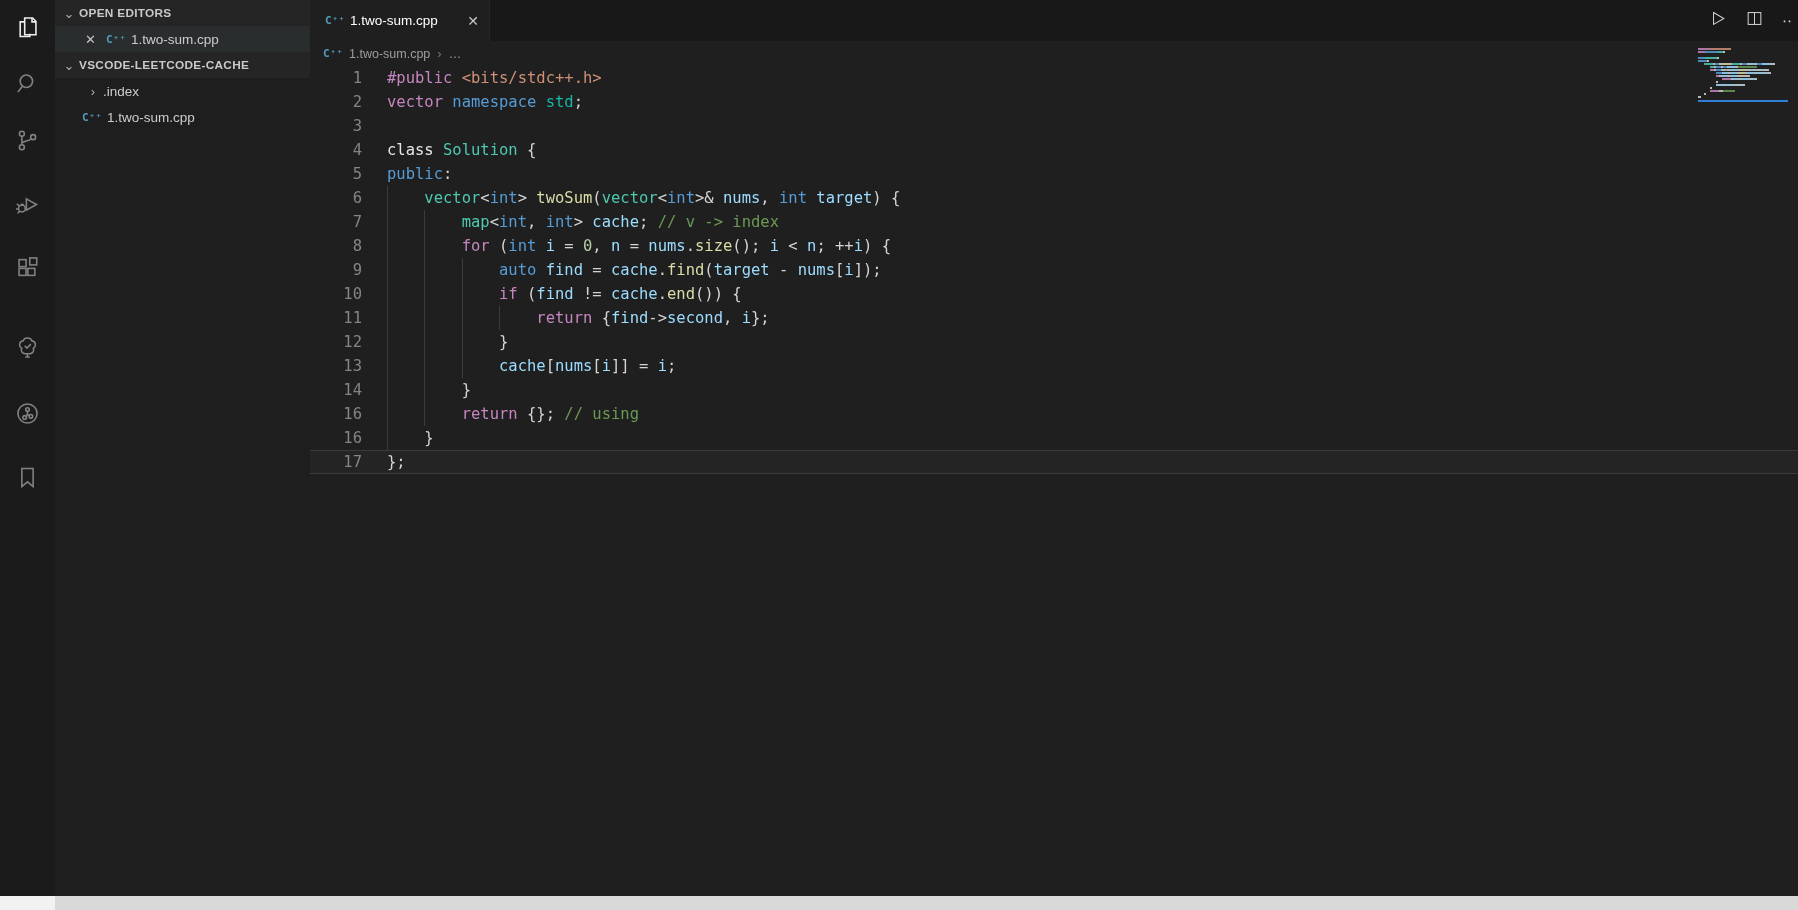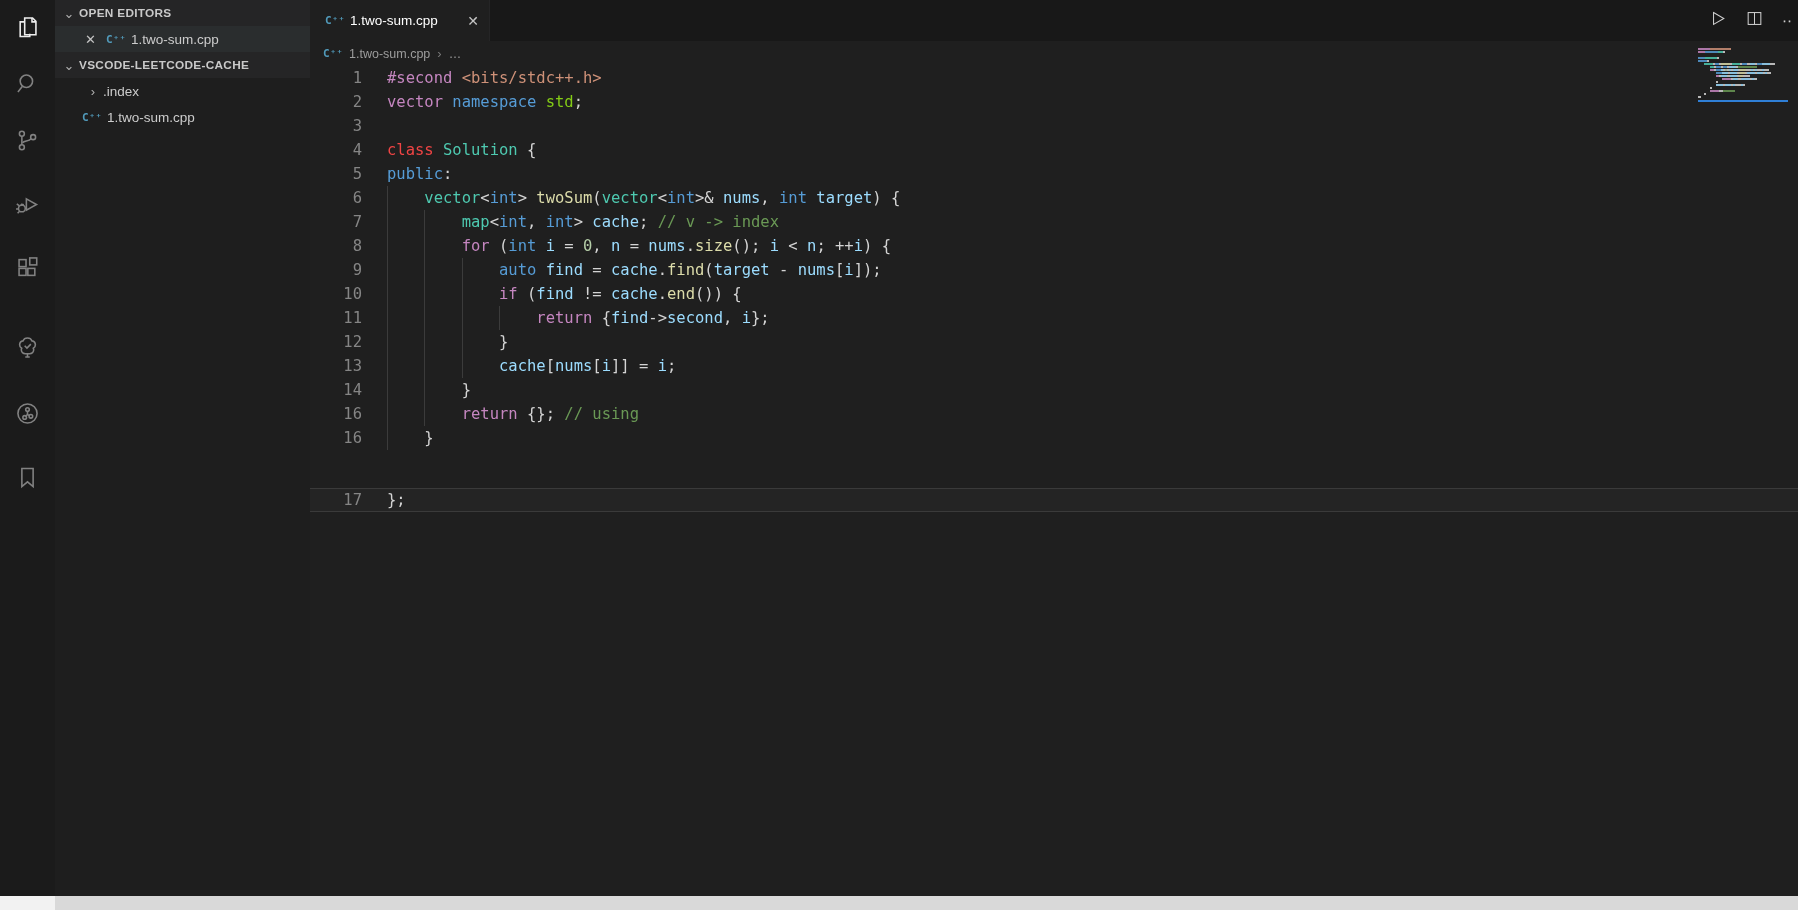--- a/index.html
+++ b/index.html
@@ -45,21 +45,21 @@
 
   .editor-pane { position:relative; flex:1; background:#1f1f1f; overflow:hidden; }
   .breadcrumb { height:25px; display:flex; align-items:center; padding-left:14px;
                 font-size:12.5px; color:#9d9d9d; gap:7px; }
   .bc-sep { color:#7a7a7a; font-size:13px; }
 
   .code-area { position:relative; font-family:"DejaVu Sans Mono","Liberation Mono",monospace;
                font-size:15.5px; line-height:24px; }
   .code-line { display:flex; height:24px; white-space:pre; }
   .code-line.current { background:rgba(255,255,255,0.025);
-       box-shadow: inset 0 1px 0 #3a3a3a, inset 0 -1px 0 #3a3a3a; margin-top: 38px; }
+       box-shadow: inset 0 1px 0 #3a3a3a, inset 0 -1px 0 #3a3a3a; }
   .gutter { width:52px; flex:none; text-align:right; padding-right:0; color:#858585; }
   .line-content { position:relative; margin-left:25px; color:#d4d4d4; }
   .indent-guide { position:absolute; top:0; bottom:0; width:1px; background:#3b3b3b; }
 
   
   .minimap { position:absolute; top:7px; right:10px; width:90px; cursor:pointer; }
   .mini-line { height:2px; margin-bottom:1px; white-space:nowrap; }
   .mini-line i { display:inline-block; height:2px; vertical-align:top; }
   .mini-current { height:2px; margin-top:2px; background:#2f7fd6; width:100%; }
 
@@ -182,24 +182,24 @@
     <div class="editor-pane">
       <div class="breadcrumb">
         <span class="cpp-badge" style="margin:0">C⁺⁺</span>
         <span>1.two-sum.cpp</span>
         <span class="bc-sep">›</span>
         <span>…</span>
       </div>
 
       <div class="code-area">
         <div>
-            <div class="code-line"><div class="gutter">1</div><div class="line-content"><span></span><span style="color: rgb(197, 134, 192);">#second </span><span style="color: rgb(206, 145, 120);">&lt;bits/stdc++.h&gt;</span></div></div>
-            <div class="code-line"><div class="gutter">2</div><div class="line-content"><span></span><span style="color: rgb(197, 134, 192);">vector </span><span style="color: rgb(86, 156, 214);">namespace </span><span style="color: #84cc16;">std</span><span style="color: rgb(212, 212, 212);">;</span></div></div>
+            <div class="code-line"><div class="gutter">1</div><div class="line-content"><span></span><span style="color: rgb(197, 134, 192);">#public </span><span style="color: rgb(206, 145, 120);">&lt;bits/stdc++.h&gt;</span></div></div>
+            <div class="code-line"><div class="gutter">2</div><div class="line-content"><span></span><span style="color: rgb(197, 134, 192);">vector </span><span style="color: rgb(86, 156, 214);">namespace </span><span style="color: #14b8a6;">std</span><span style="color: rgb(212, 212, 212);">;</span></div></div>
             <div class="code-line"><div class="gutter">3</div><div class="line-content"><span></span></div></div>
-            <div class="code-line"><div class="gutter">4</div><div class="line-content"><span></span><span style="color: #ef4444;">class </span><span style="color: rgb(78, 201, 176);">Solution</span><span style="color: rgb(212, 212, 212);"> {</span></div></div>
+            <div class="code-line"><div class="gutter">4</div><div class="line-content"><span></span><span style="color: #e5e5e5;">class </span><span style="color: rgb(78, 201, 176);">Solution</span><span style="color: rgb(212, 212, 212);"> {</span></div></div>
             <div class="code-line"><div class="gutter">5</div><div class="line-content"><span></span><span style="color: rgb(86, 156, 214);">public</span><span style="color: rgb(212, 212, 212);">:</span></div></div>
             <div class="code-line"><div class="gutter">6</div><div class="line-content"><span class="indent-guide" style="left: 0ch;"></span><span>    </span><span style="color: rgb(78, 201, 176);">vector</span><span style="color: rgb(212, 212, 212);">&lt;</span><span style="color: rgb(86, 156, 214);">int</span><span style="color: rgb(212, 212, 212);">&gt; </span><span style="color: rgb(220, 220, 170);">twoSum</span><span style="color: rgb(212, 212, 212);">(</span><span style="color: rgb(78, 201, 176);">vector</span><span style="color: rgb(212, 212, 212);">&lt;</span><span style="color: rgb(86, 156, 214);">int</span><span style="color: rgb(212, 212, 212);">&gt;&amp; </span><span style="color: rgb(156, 220, 254);">nums</span><span style="color: rgb(212, 212, 212);">, </span><span style="color: rgb(86, 156, 214);">int </span><span style="color: rgb(156, 220, 254);">target</span><span style="color: rgb(212, 212, 212);">) {</span></div></div>
             <div class="code-line"><div class="gutter">7</div><div class="line-content"><span class="indent-guide" style="left: 0ch;"></span><span class="indent-guide" style="left: 4ch;"></span><span>        </span><span style="color: rgb(78, 201, 176);">map</span><span style="color: rgb(212, 212, 212);">&lt;</span><span style="color: rgb(86, 156, 214);">int</span><span style="color: rgb(212, 212, 212);">, </span><span style="color: rgb(86, 156, 214);">int</span><span style="color: rgb(212, 212, 212);">&gt; </span><span style="color: rgb(156, 220, 254);">cache</span><span style="color: rgb(212, 212, 212);">; </span><span style="color: rgb(106, 153, 85);">// v -&gt; index</span></div></div>
             <div class="code-line"><div class="gutter">8</div><div class="line-content"><span class="indent-guide" style="left: 0ch;"></span><span class="indent-guide" style="left: 4ch;"></span><span>        </span><span style="color: rgb(197, 134, 192);">for</span><span style="color: rgb(212, 212, 212);"> (</span><span style="color: rgb(86, 156, 214);">int </span><span style="color: rgb(156, 220, 254);">i</span><span style="color: rgb(212, 212, 212);"> = </span><span style="color: rgb(181, 206, 168);">0</span><span style="color: rgb(212, 212, 212);">, </span><span style="color: rgb(156, 220, 254);">n</span><span style="color: rgb(212, 212, 212);"> = </span><span style="color: rgb(156, 220, 254);">nums</span><span style="color: rgb(212, 212, 212);">.</span><span style="color: rgb(220, 220, 170);">size</span><span style="color: rgb(212, 212, 212);">(); </span><span style="color: rgb(156, 220, 254);">i</span><span style="color: rgb(212, 212, 212);"> &lt; </span><span style="color: rgb(156, 220, 254);">n</span><span style="color: rgb(212, 212, 212);">; ++</span><span style="color: rgb(156, 220, 254);">i</span><span style="color: rgb(212, 212, 212);">) {</span></div></div>
             <div class="code-line"><div class="gutter">9</div><div class="line-content"><span class="indent-guide" style="left: 0ch;"></span><span class="indent-guide" style="left: 4ch;"></span><span class="indent-guide" style="left: 8ch;"></span><span>            </span><span style="color: rgb(86, 156, 214);">auto </span><span style="color: rgb(156, 220, 254);">find</span><span style="color: rgb(212, 212, 212);"> = </span><span style="color: rgb(156, 220, 254);">cache</span><span style="color: rgb(212, 212, 212);">.</span><span style="color: rgb(220, 220, 170);">find</span><span style="color: rgb(212, 212, 212);">(</span><span style="color: rgb(156, 220, 254);">target</span><span style="color: rgb(212, 212, 212);"> - </span><span style="color: rgb(156, 220, 254);">nums</span><span style="color: rgb(212, 212, 212);">[</span><span style="color: rgb(156, 220, 254);">i</span><span style="color: rgb(212, 212, 212);">]);</span></div></div>
             <div class="code-line"><div class="gutter">10</div><div class="line-content"><span class="indent-guide" style="left: 0ch;"></span><span class="indent-guide" style="left: 4ch;"></span><span class="indent-guide" style="left: 8ch;"></span><span>            </span><span style="color: rgb(197, 134, 192);">if</span><span style="color: rgb(212, 212, 212);"> (</span><span style="color: rgb(156, 220, 254);">find</span><span style="color: rgb(212, 212, 212);"> != </span><span style="color: rgb(156, 220, 254);">cache</span><span style="color: rgb(212, 212, 212);">.</span><span style="color: rgb(220, 220, 170);">end</span><span style="color: rgb(212, 212, 212);">()) {</span></div></div>
             <div class="code-line"><div class="gutter">11</div><div class="line-content"><span class="indent-guide" style="left: 0ch;"></span><span class="indent-guide" style="left: 4ch;"></span><span class="indent-guide" style="left: 8ch;"></span><span class="indent-guide" style="left: 12ch;"></span><span>                </span><span style="color: rgb(197, 134, 192);">return</span><span style="color: rgb(212, 212, 212);"> {</span><span style="color: rgb(156, 220, 254);">find</span><span style="color: rgb(212, 212, 212);">-&gt;</span><span style="color: rgb(156, 220, 254);">second</span><span style="color: rgb(212, 212, 212);">, </span><span style="color: rgb(156, 220, 254);">i</span><span style="color: rgb(212, 212, 212);">};</span></div></div>
             <div class="code-line"><div class="gutter">12</div><div class="line-content"><span class="indent-guide" style="left: 0ch;"></span><span class="indent-guide" style="left: 4ch;"></span><span class="indent-guide" style="left: 8ch;"></span><span>            </span><span style="color: rgb(212, 212, 212);">}</span></div></div>
             <div class="code-line"><div class="gutter">13</div><div class="line-content"><span class="indent-guide" style="left: 0ch;"></span><span class="indent-guide" style="left: 4ch;"></span><span class="indent-guide" style="left: 8ch;"></span><span>            </span><span style="color: rgb(156, 220, 254);">cache</span><span style="color: rgb(212, 212, 212);">[</span><span style="color: rgb(156, 220, 254);">nums</span><span style="color: rgb(212, 212, 212);">[</span><span style="color: rgb(156, 220, 254);">i</span><span style="color: rgb(212, 212, 212);">]] = </span><span style="color: rgb(156, 220, 254);">i</span><span style="color: rgb(212, 212, 212);">;</span></div></div>
             <div class="code-line"><div class="gutter">14</div><div class="line-content"><span class="indent-guide" style="left: 0ch;"></span><span class="indent-guide" style="left: 4ch;"></span><span>        </span><span style="color: rgb(212, 212, 212);">}</span></div></div>

